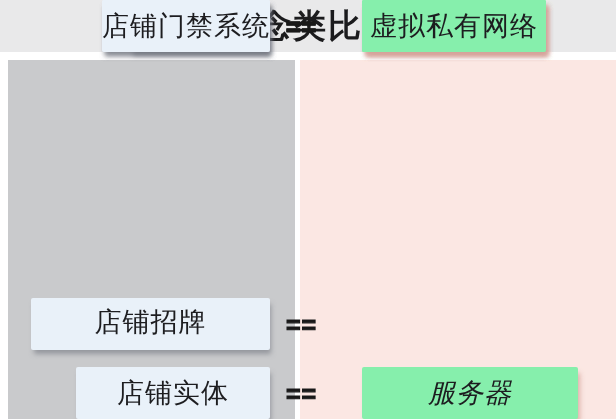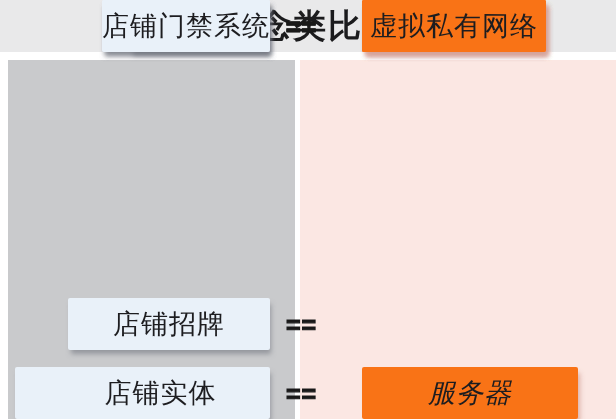--- a/index.html
+++ b/index.html
@@ -71,27 +71,27 @@
   }
   .left-box {
     background: #e9f1f9;
     box-shadow: 2px 5px 5px -1px rgba(105,110,120,0.55);
   }
   
   .row .left-box { right: 346px; }
   .row:nth-of-type(1) .left-box { width: 163px; }
   .row:nth-of-type(2) .left-box { width: 163px; }
   .row:nth-of-type(3) .left-box { width: 200px; }
-  .row:nth-of-type(4) .left-box { width: 202px; }
-  .row:nth-of-type(5) .left-box { width: 219px; padding-left: 36px; }
+  .row:nth-of-type(4) .left-box { width: 239px; font-family: Liberation Mono, monospace; }
+  .row:nth-of-type(5) .left-box { width: 194px; }
 
   .right-box {
     left: 333px;
     width: 184px;
-    background: #f97316;
+    background: #86efac;
     box-shadow: 3px 5px 5px -1px rgba(212,162,154,0.8);
   }
   .row:nth-of-type(5) .right-box { width: 216px; font-style: italic; }
 
   .eq {
     position: absolute;
     left: 270px;
     top: 0;
     width: 63px;
     height: 52px;

